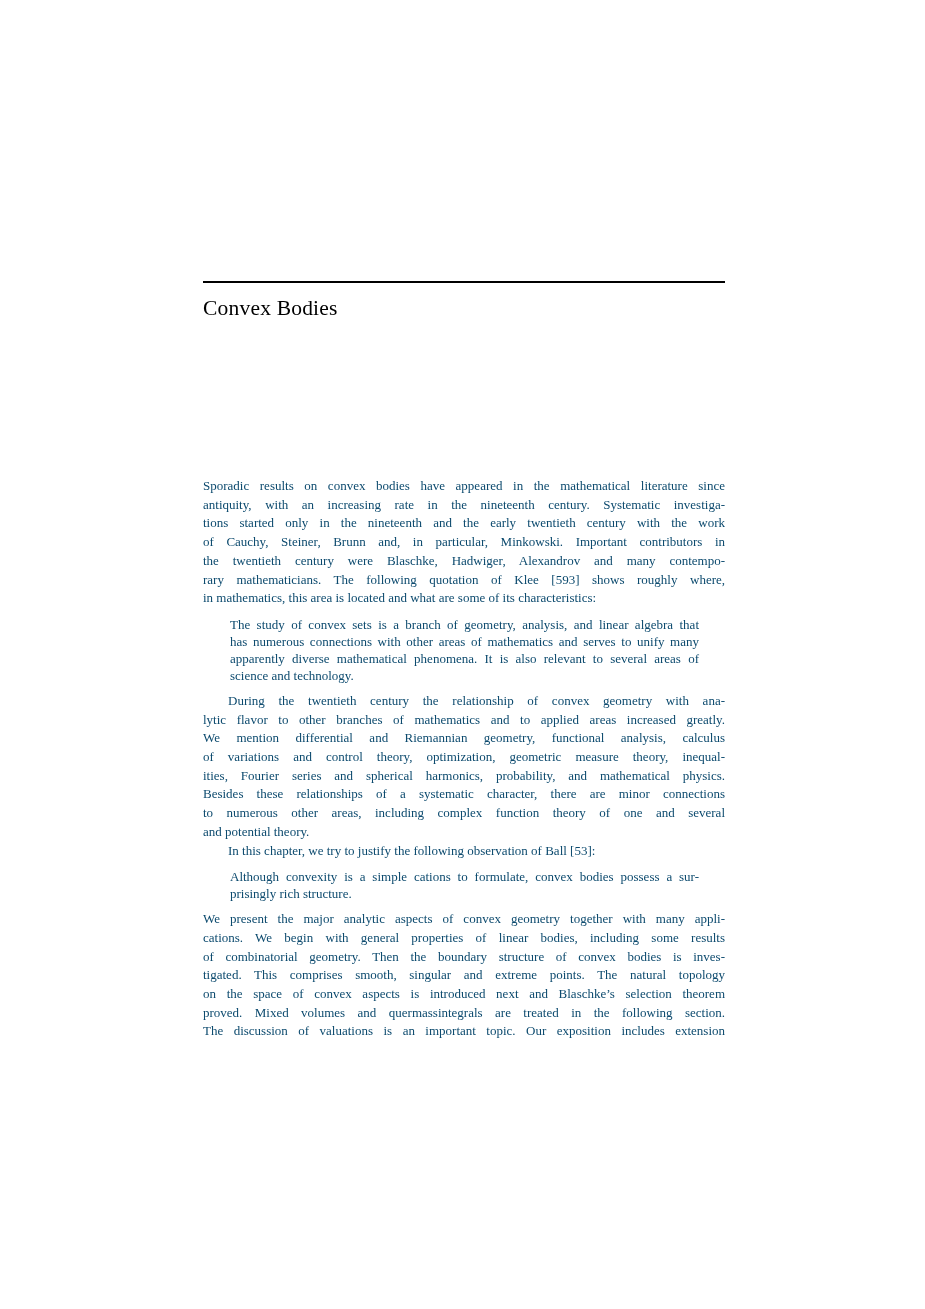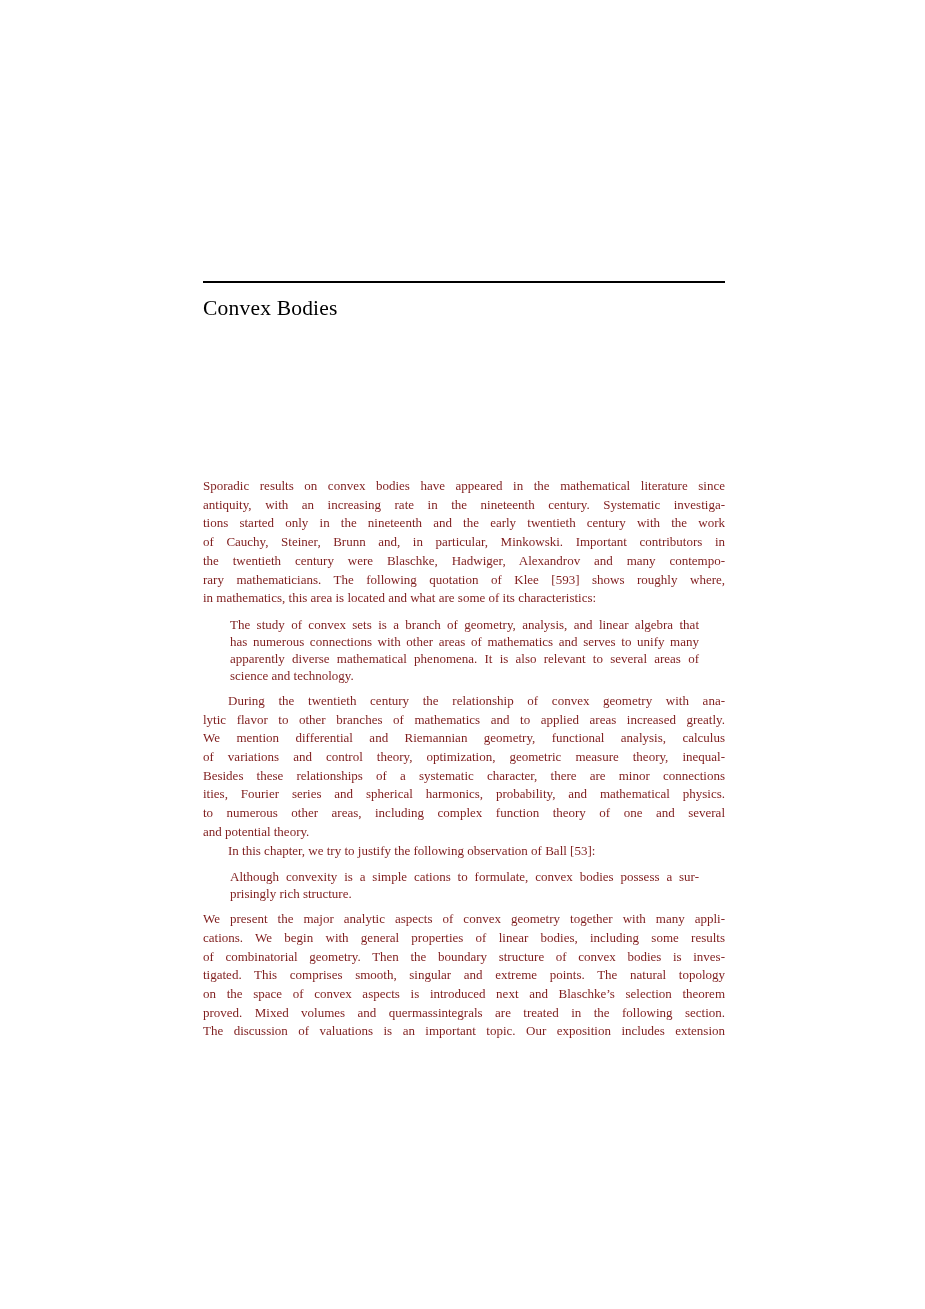--- a/index.html
+++ b/index.html
@@ -42,21 +42,21 @@
     color: #000000;
   }
   .body-text {
     position: absolute;
     left: 0;
     top: 477px;
     width: 522px;
     font-family: "Liberation Serif", "DejaVu Serif", serif;
     font-size: 13px;
     line-height: 18.7px;
-    color: #7f1d1d;
+    color: #0c4a6e;
   }
   .para { margin: 0; }
   .quote {
     margin: 8px 26px 8px 27px;
     font-size: 13px;
     line-height: 17px;
   }
   .line {
     text-align: justify;
     text-align-last: justify;
@@ -86,22 +86,22 @@
           <div class="line">The study of convex sets is a branch of geometry, analysis, and linear algebra that</div>
           <div class="line">has numerous connections with other areas of mathematics and serves to unify many</div>
           <div class="line">apparently diverse mathematical phenomena. It is also relevant to several areas of</div>
           <div class="line last">science and technology.</div>
         </div>
       <div class="para indent-first">
           <div class="line">During the twentieth century the relationship of convex geometry with ana-</div>
           <div class="line">lytic flavor to other branches of mathematics and to applied areas increased greatly.</div>
           <div class="line">We mention differential and Riemannian geometry, functional analysis, calculus</div>
           <div class="line">of variations and control theory, optimization, geometric measure theory, inequal-</div>
+          <div class="line">ities, Fourier series and spherical harmonics, probability, and mathematical physics.</div>
           <div class="line">Besides these relationships of a systematic character, there are minor connections</div>
-          <div class="line">ities, Fourier series and spherical harmonics, probability, and mathematical physics.</div>
           <div class="line">to numerous other areas, including complex function theory of one and several</div>
           <div class="line last">and potential theory.</div>
         </div>
       <div class="para indent-first">
           <div class="line last">In this chapter, we try to justify the following observation of Ball [53]:</div>
         </div>
       <div class="quote">
           <div class="line">Although convexity is a simple cations to formulate, convex bodies possess a sur-</div>
           <div class="line last">prisingly rich structure.</div>
         </div>

